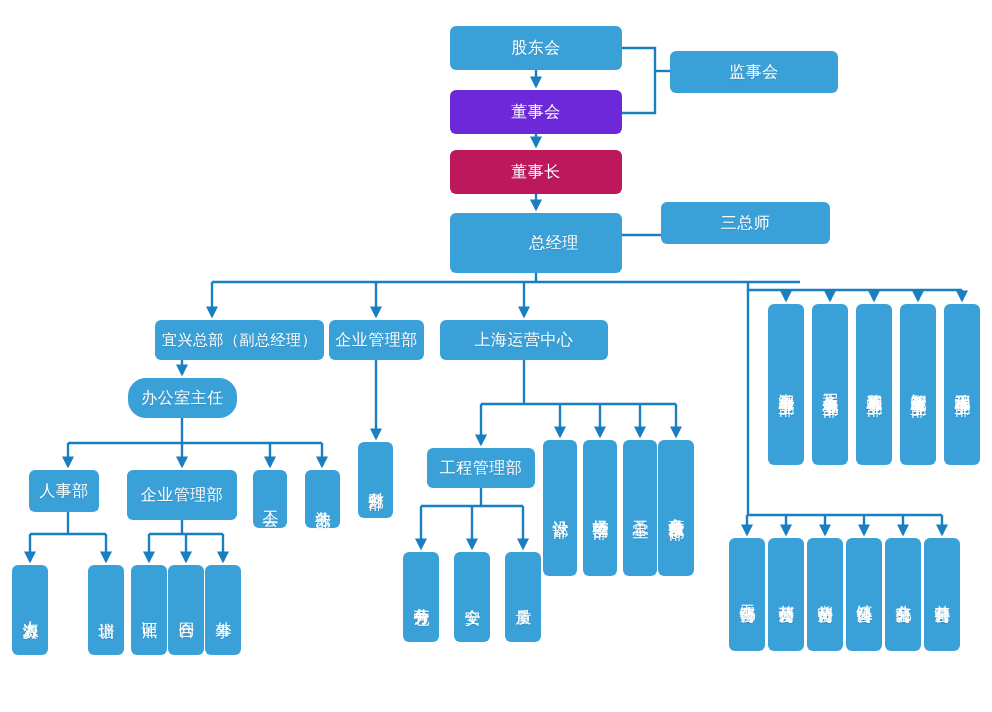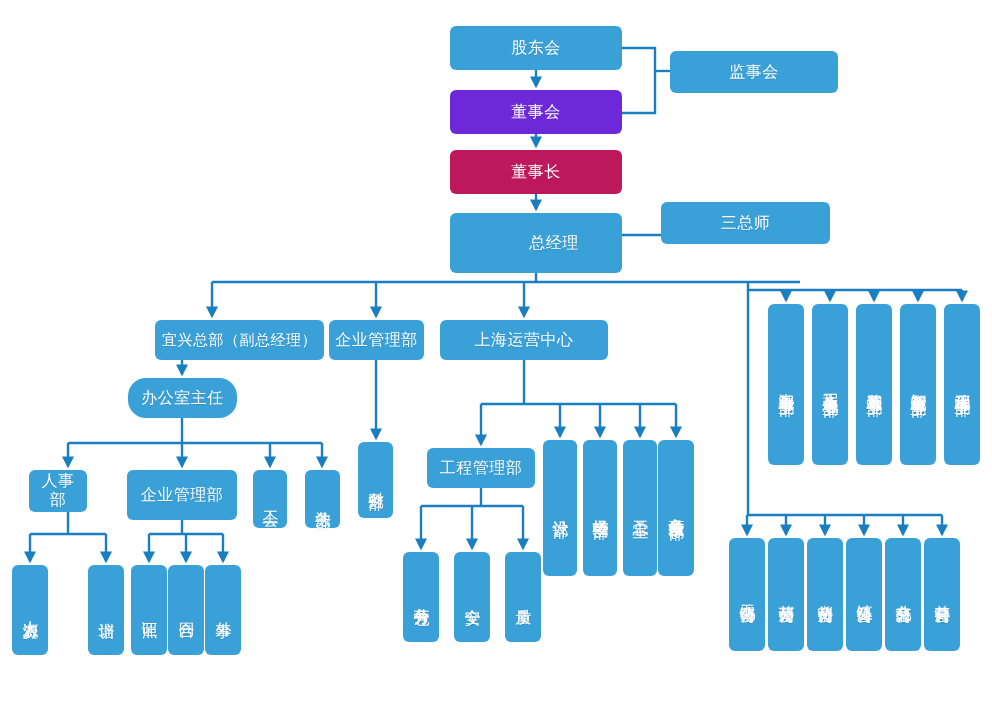--- a/index.html
+++ b/index.html
@@ -142,21 +142,21 @@
   <div class="node h" style="left: 440px; top: 320px; width: 168px; height: 40px; background: rgb(58, 160, 216);">上海运营中心</div>
 
   <div class="node v" style="left: 768px; top: 304px; width: 36px; height: 161px; background: rgb(58, 160, 216);">海外工程事业部</div>
   <div class="node v" style="left: 812px; top: 304px; width: 36px; height: 161px; background: rgb(58, 160, 216);">工程总承包事业部</div>
   <div class="node v" style="left: 856px; top: 304px; width: 36px; height: 161px; background: rgb(58, 160, 216);">装饰工程事业部</div>
   <div class="node v" style="left: 900px; top: 304px; width: 36px; height: 161px; background: rgb(58, 160, 216);">智能化工程事业部</div>
   <div class="node v" style="left: 944px; top: 304px; width: 36px; height: 161px; background: rgb(58, 160, 216);">消化工程事业部</div>
 
   <div class="node h" style="left: 128px; top: 378px; width: 109px; height: 40px; background: rgb(58, 160, 216); border-radius: 18px;">办公室主任</div>
 
-  <div class="node h" style="left: 29px; top: 470px; width: 58px; height: 42px; background: rgb(58, 160, 216);">人事部</div>
+  <div class="node h" style="left: 29px; top: 470px; width: 70px; height: 42px; background: rgb(58, 160, 216);">人事部</div>
   <div class="node h" style="left: 127px; top: 470px; width: 110px; height: 50px; background: rgb(58, 160, 216);">企业管理部</div>
   <div class="node v" style="left: 253px; top: 470px; width: 34px; height: 58px; background: rgb(58, 160, 216);">工会</div>
   <div class="node v" style="left: 305px; top: 470px; width: 35px; height: 58px; background: rgb(58, 160, 216);">法务部</div>
 
   <div class="node v" style="left: 358px; top: 442px; width: 35px; height: 76px; background: rgb(58, 160, 216);">财务部</div>
 
   <div class="node h" style="left: 427px; top: 448px; width: 108px; height: 40px; background: rgb(58, 160, 216); font-family: Liberation Serif, serif;">工程管理部</div>
   <div class="node v" style="left: 543px; top: 440px; width: 34px; height: 136px; background: rgb(58, 160, 216);">设计部</div>
   <div class="node v" style="left: 583px; top: 440px; width: 34px; height: 136px; background: rgb(58, 160, 216);">市场经营部</div>
   <div class="node v" style="left: 623px; top: 440px; width: 34px; height: 136px; background: rgb(58, 160, 216);">总工室</div>

